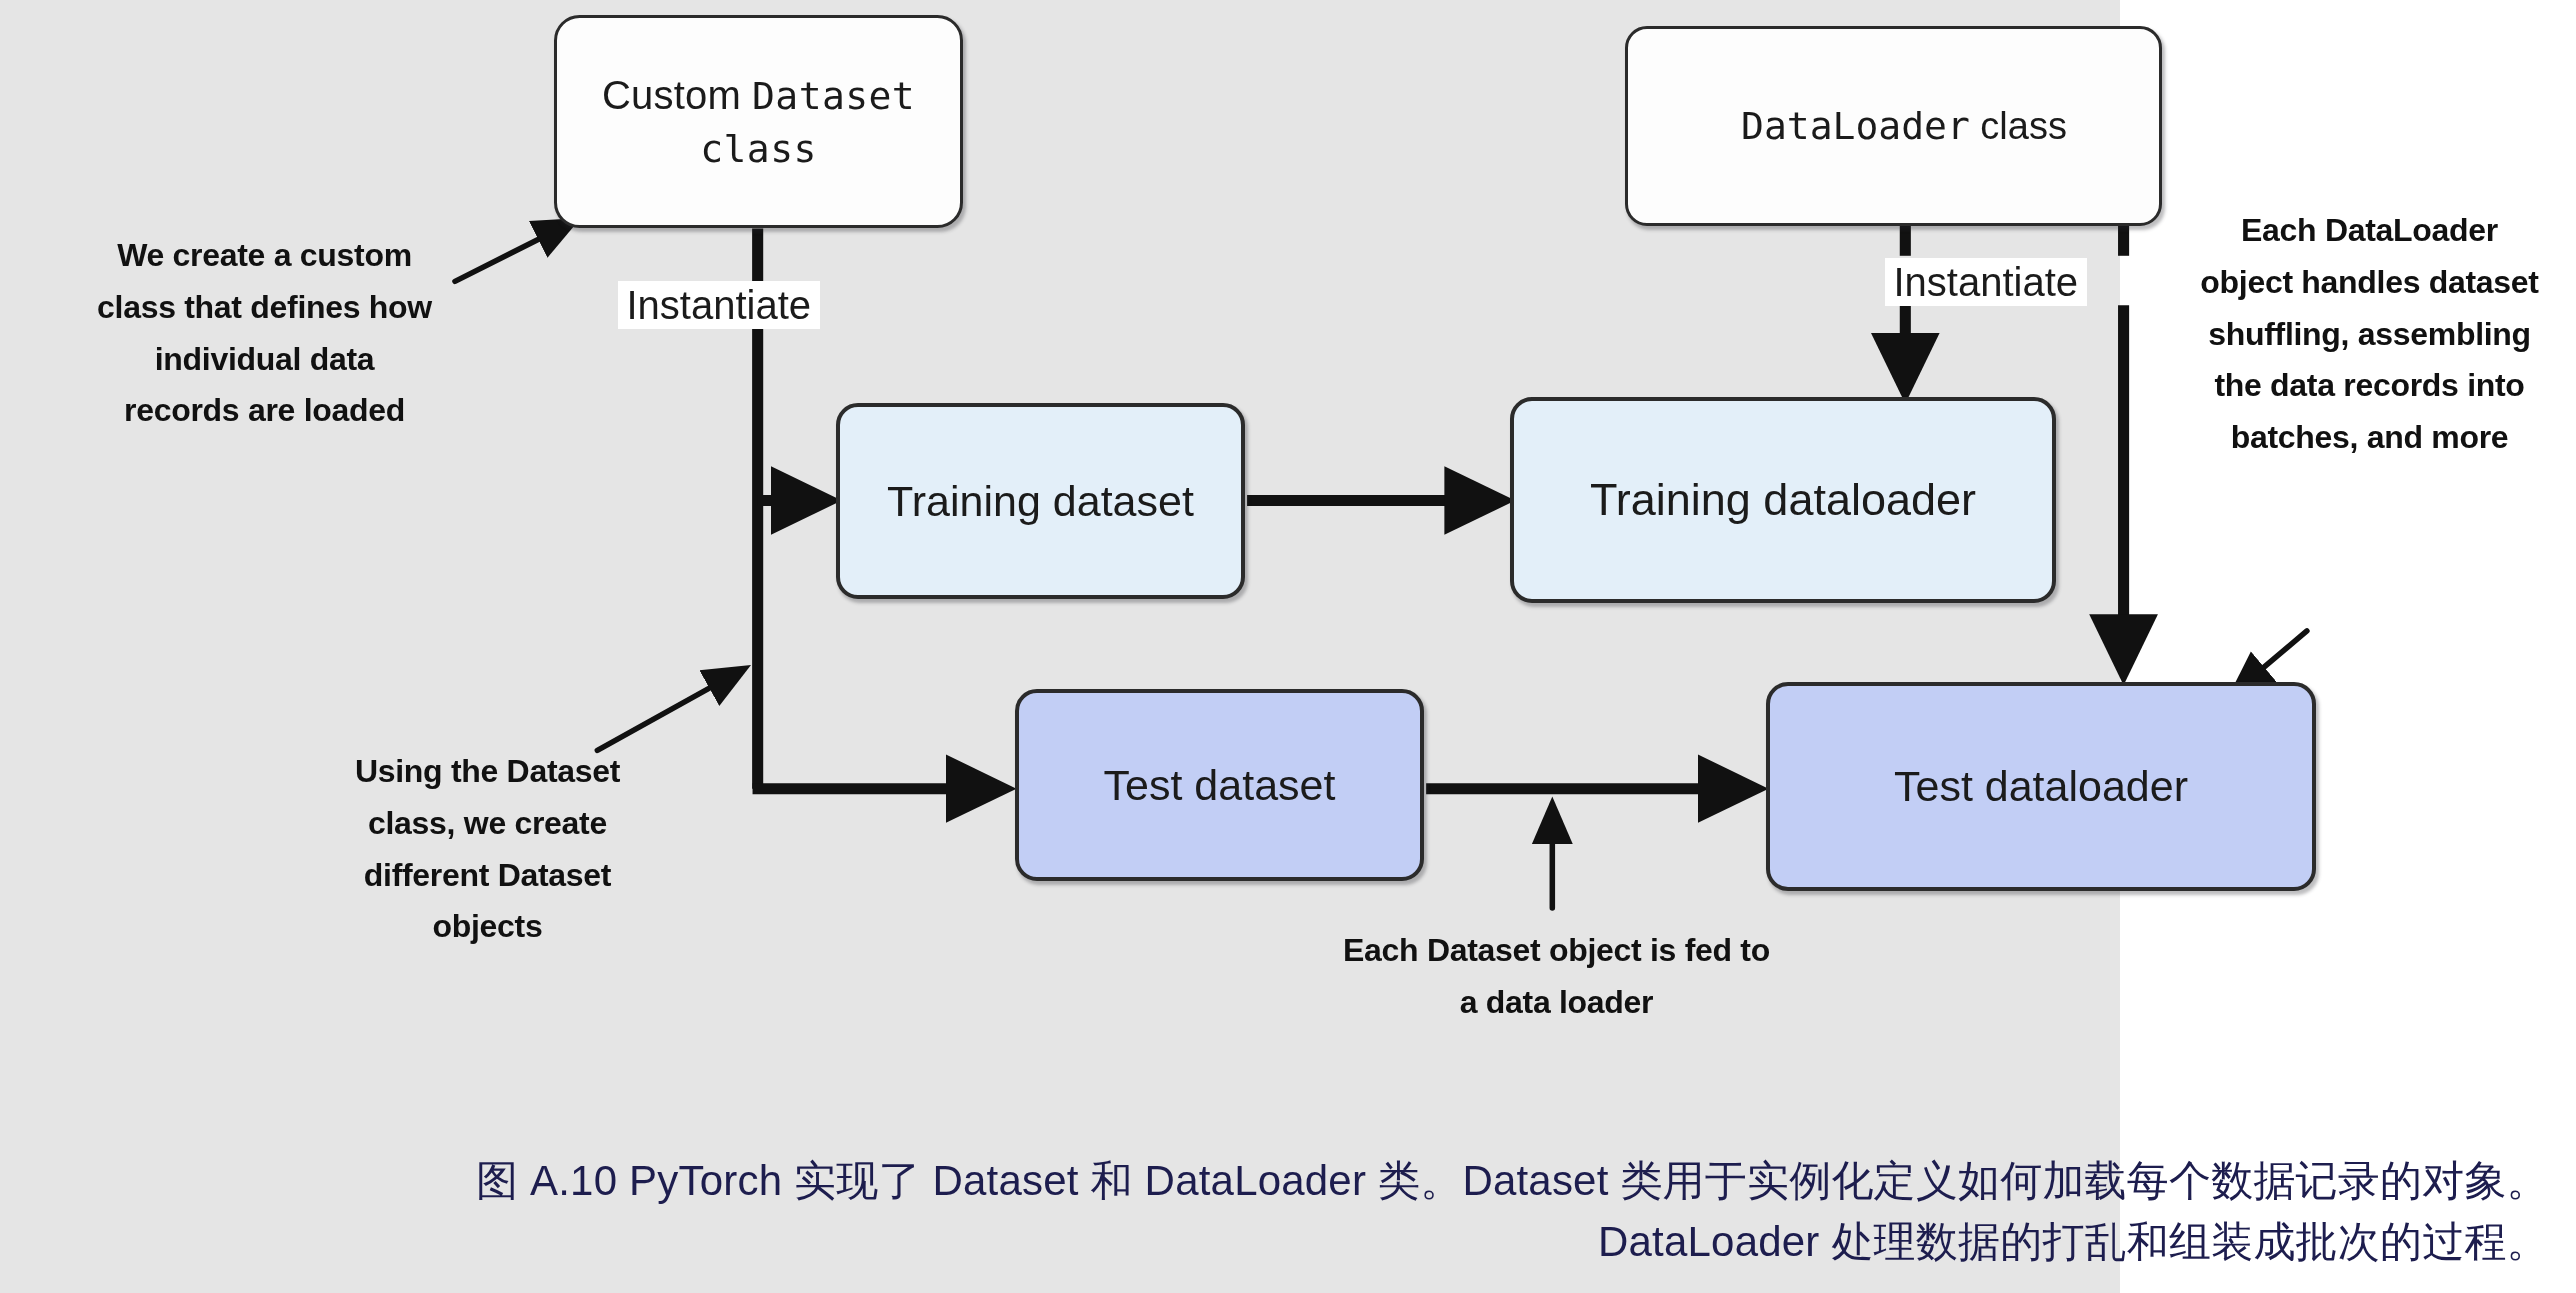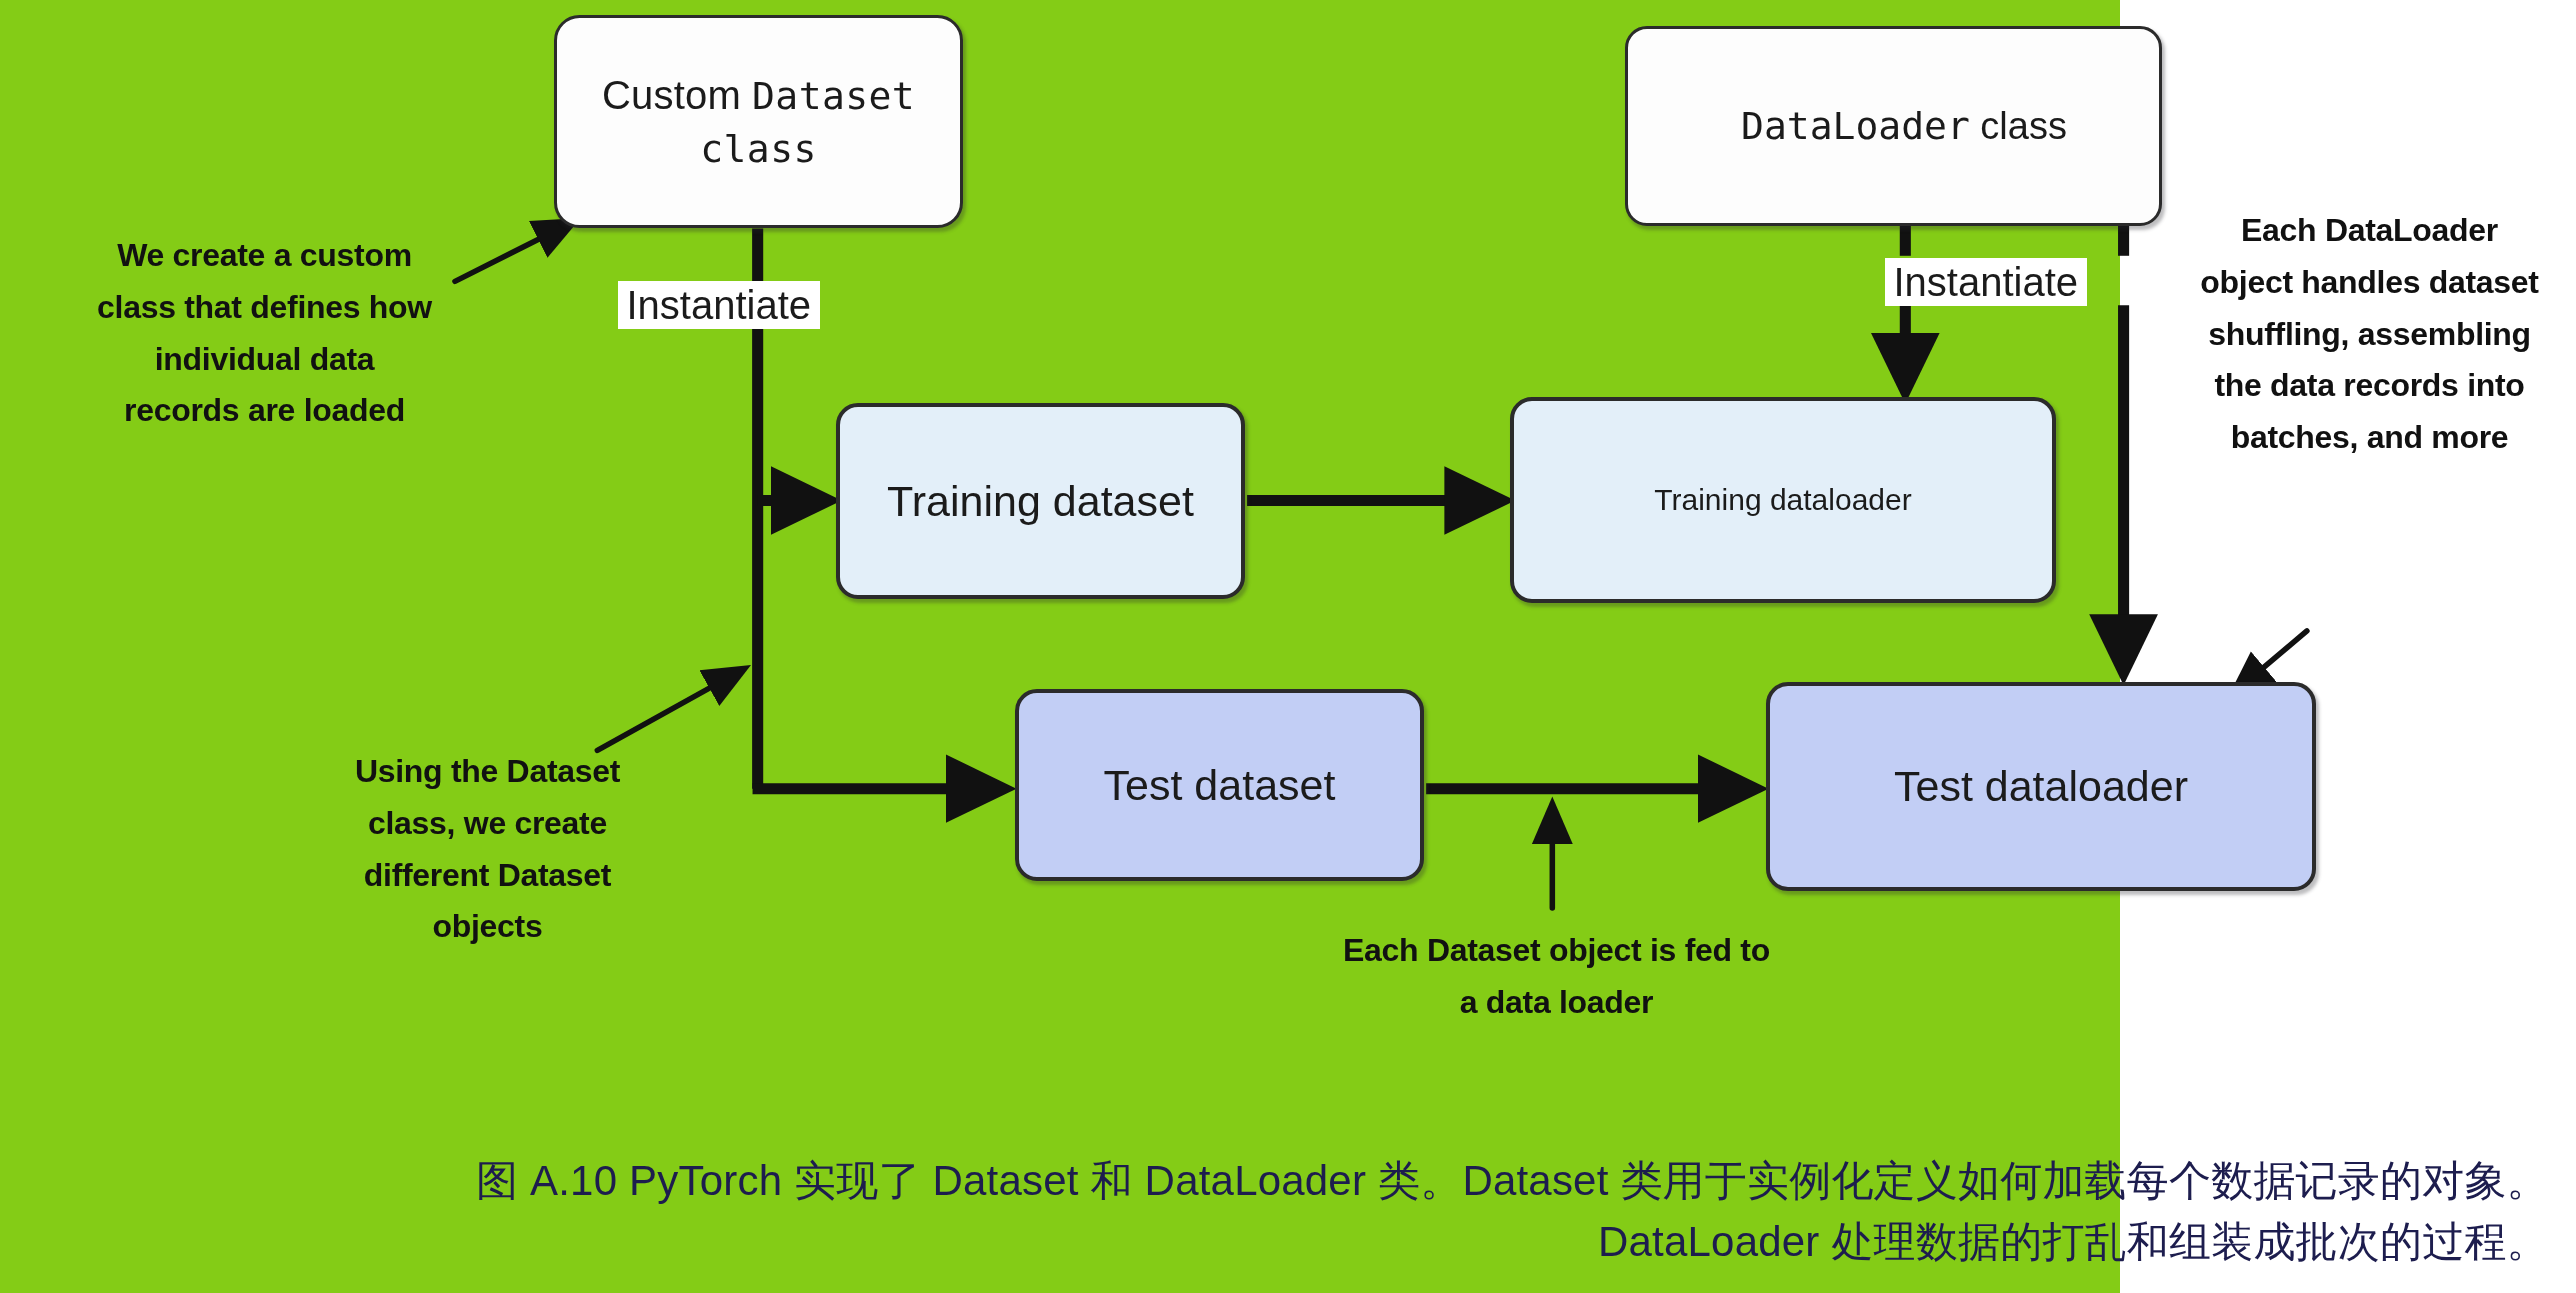--- a/index.html
+++ b/index.html
@@ -10,21 +10,21 @@
   body {
     width: 2576px;
     height: 1293px;
     font-family: "Liberation Sans", sans-serif;
     overflow: hidden;
   }
   #root {
     position: relative;
     width: 2120px;
     height: 1293px;
-    background: #84cc16;
+    background: #e5e5e5;
   }
 
   
   #diagram {
     position: absolute;
     left: 0; top: 0;
     width: 2576px;
     height: 1134px;
   }
   #wires {
@@ -65,21 +65,21 @@
   }
   #node-custom-dataset-class .line1 { font-size: 40px; letter-spacing: 0.2px; }
   #node-custom-dataset-class .line2 { font-size: 38px; letter-spacing: 0.4px; }
 
   #node-dataloader-class {
     left: 1625px; top: 25.6px;  width: 537px; height: 200px;
     font-size: 38px; border-width: 3.4px; border-radius: 22px; padding-left: 21px;
   }
 
   #node-training-dataset  { left: 836px;  top: 403px; width: 409px; height: 196px; font-size: 43px; }
-  #node-training-dataloader { left: 1510px; top: 397px; width: 546px; height: 206px; font-size: 30px; justify-content: center; }
+  #node-training-dataloader { left: 1510px; top: 397px; width: 546px; height: 206px; font-size: 45px; justify-content: center; }
   #node-test-dataset      { left: 1015px; top: 689px; width: 409px; height: 192px; font-size: 43px; }
   #node-test-dataloader   { left: 1766px; top: 682px; width: 550px; height: 209px; font-size: 43px; }
 
   
   .flow-label {
     position: absolute;
     font-family: "Liberation Sans", sans-serif;
     font-size: 40px;
     color: #1b1b1b;
     background: #ffffff;

